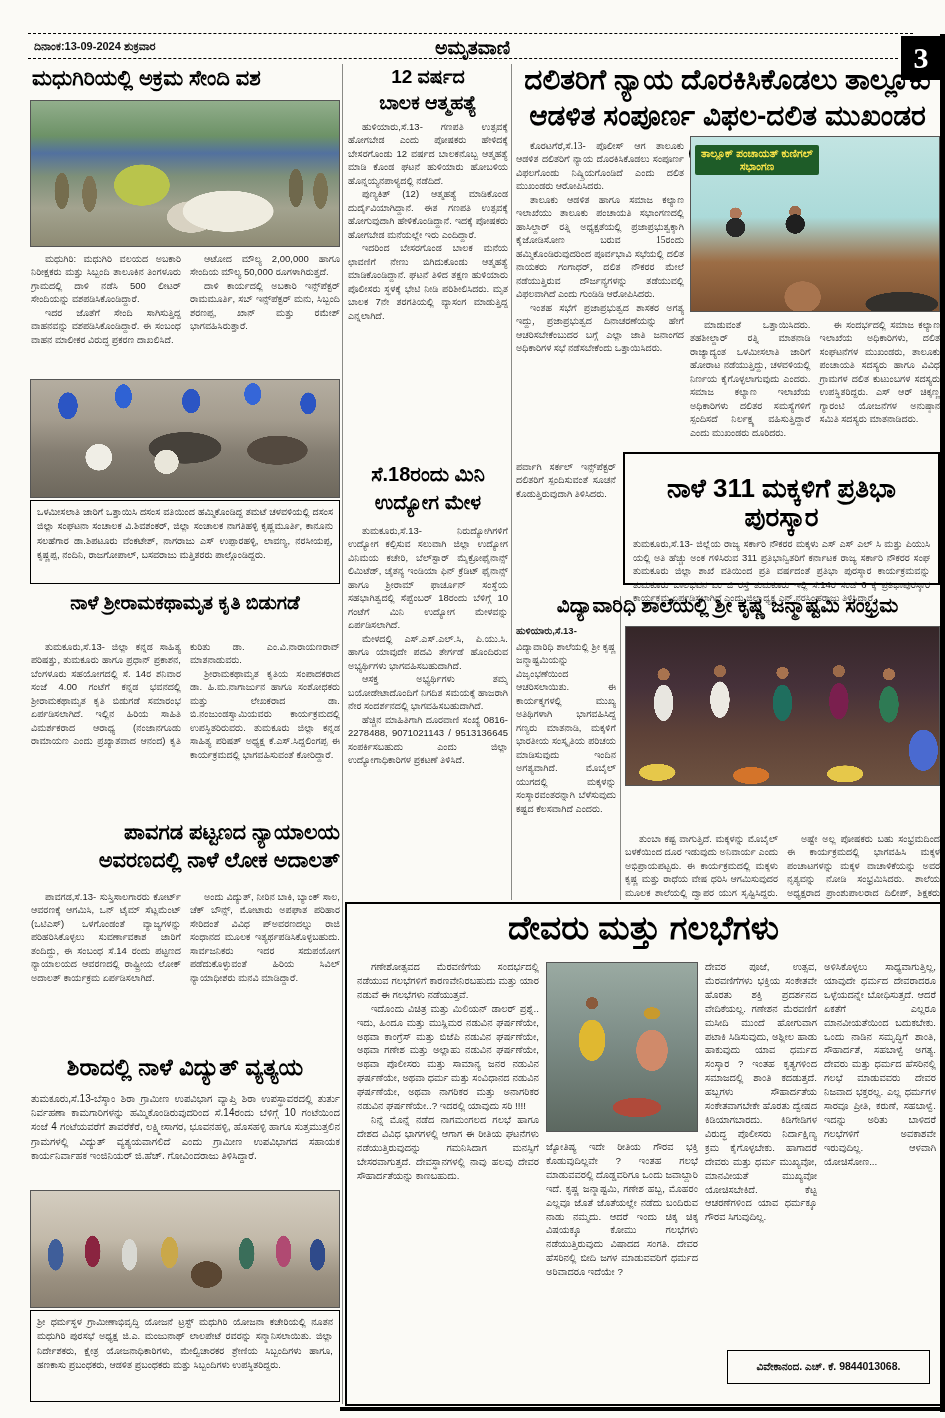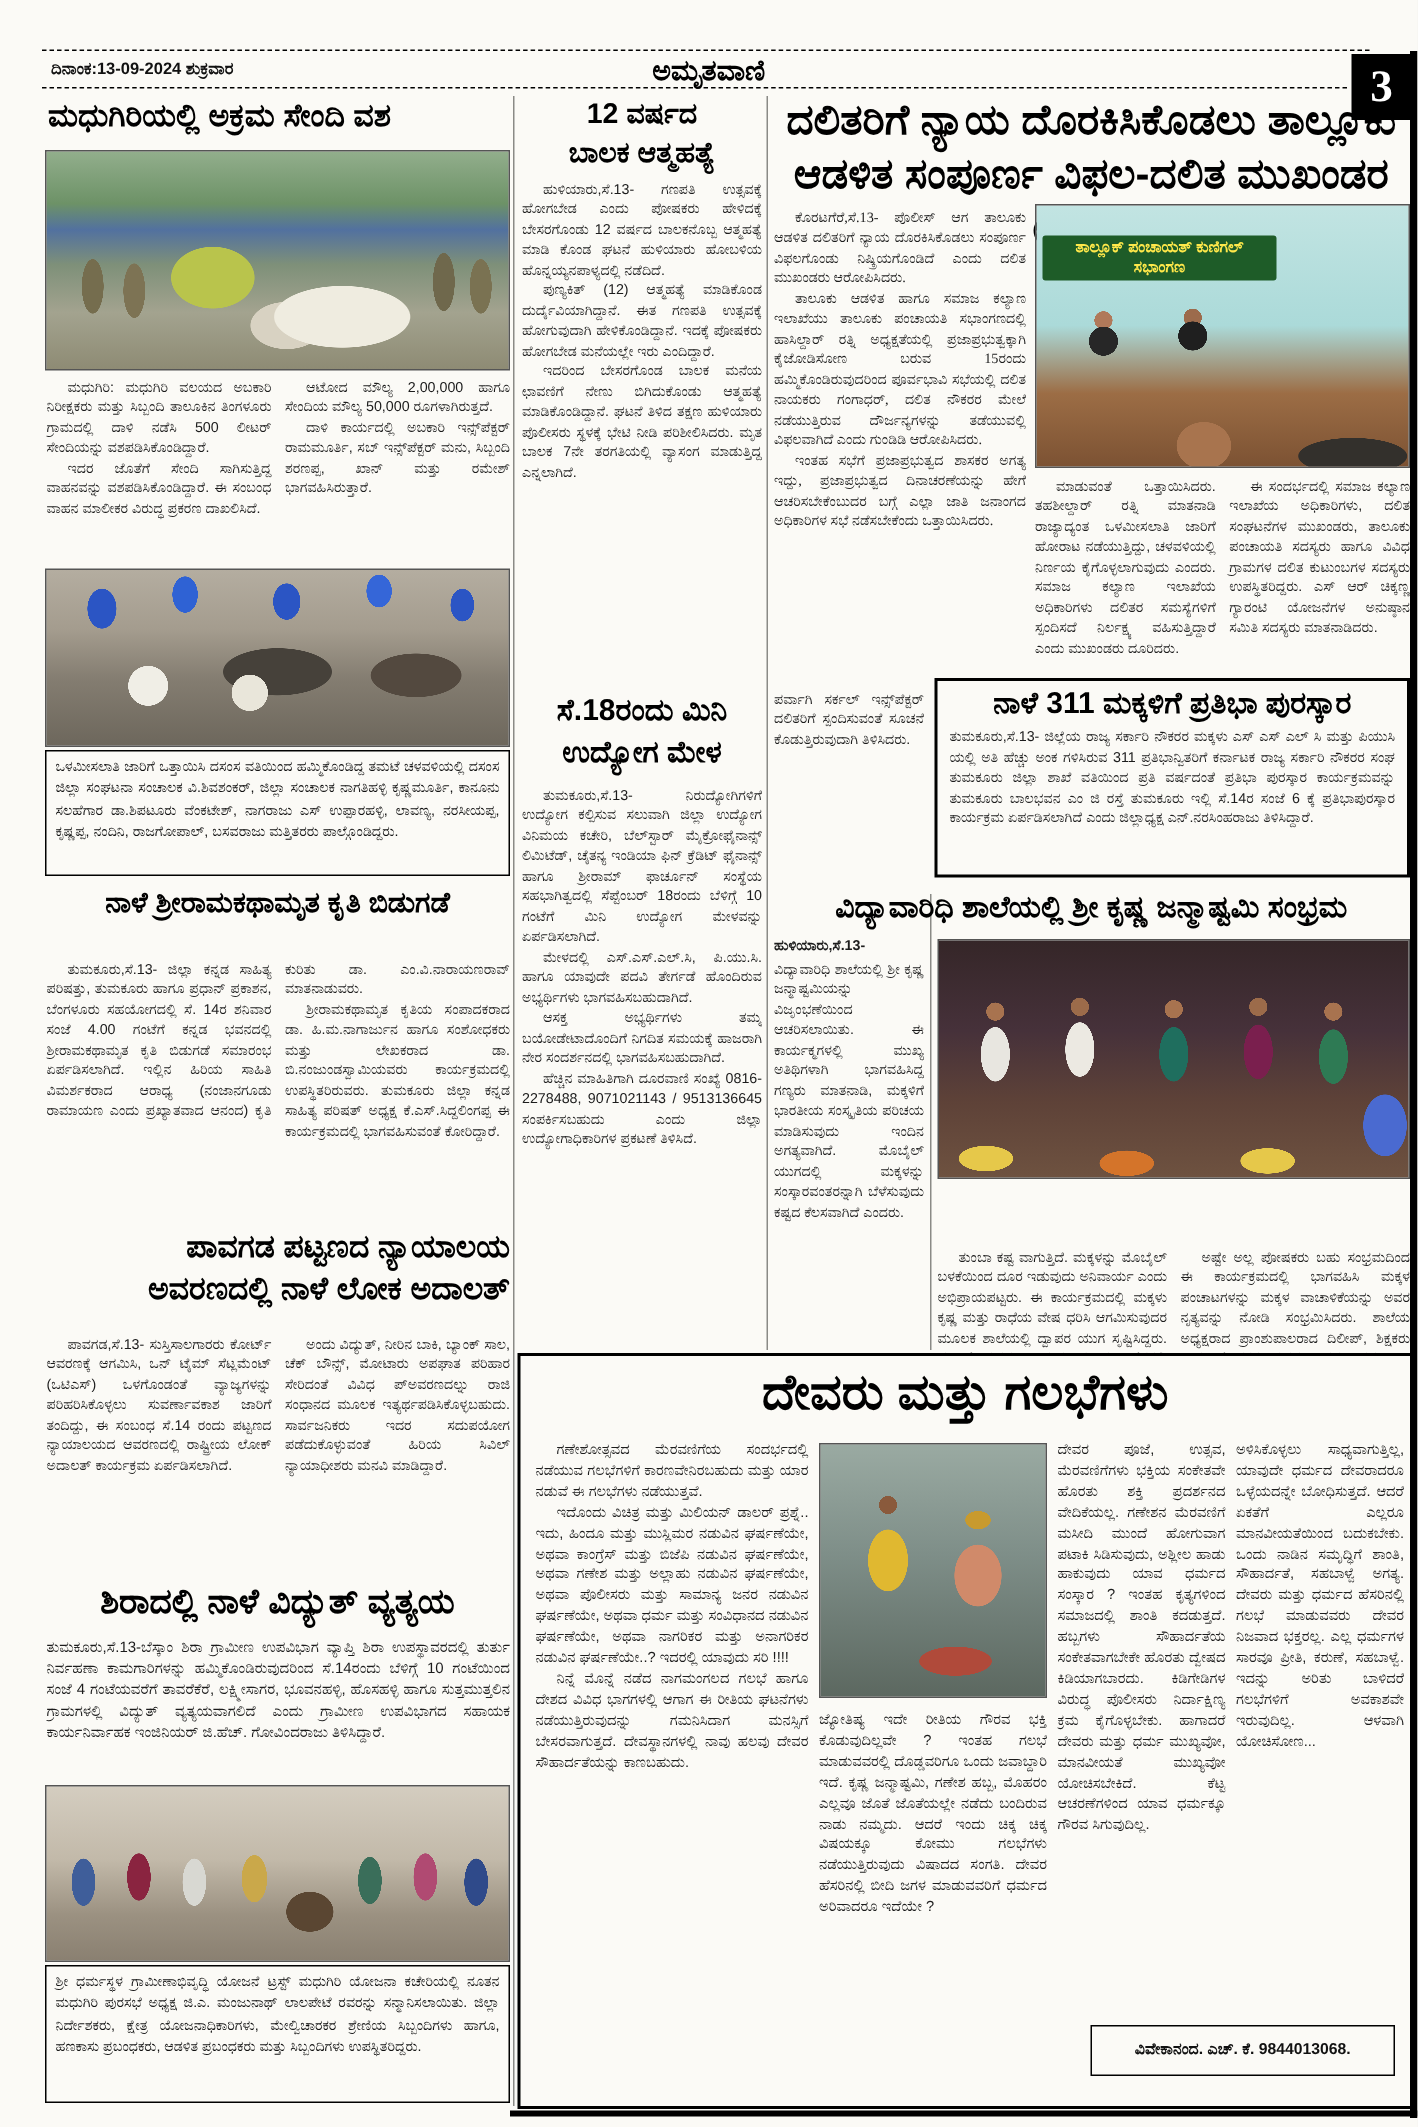--- a/index.html
+++ b/index.html
@@ -140,35 +140,35 @@
 
   <div class="photo" style="left:690px; top:136px; width:250px; height:176px;
        background:
          radial-gradient(ellipse 30px 26px at 45% 92%, #a8744e 0 60%, rgba(0,0,0,0) 61%),
          radial-gradient(ellipse 16px 16px at 18% 52%, #272727 0 60%, rgba(0,0,0,0) 61%),
          radial-gradient(ellipse 16px 16px at 42% 50%, #1f1f1f 0 60%, rgba(0,0,0,0) 61%),
          radial-gradient(ellipse 10px 10px at 18% 44%, #b0795a 0 60%, rgba(0,0,0,0) 61%),
          radial-gradient(ellipse 10px 10px at 42% 43%, #9c6b4c 0 60%, rgba(0,0,0,0) 61%),
          radial-gradient(ellipse 60px 20px at 85% 96%, #33302c 0 60%, rgba(0,0,0,0) 61%),
          linear-gradient(180deg, #c2e4e2 0%, #abdad9 46%, #9c6d45 72%, #7c5233 100%);">
-    <div class="banner" style="left:4px; top:20px; width:156px; font-size:10.5px;">
+    <div class="banner" style="left:4px; top:8px; width:124px; font-size:10.5px;">
       <div>ತಾಲ್ಲೂಕ್ ಪಂಚಾಯತ್ ಕುಣಿಗಲ್</div>
       <div>ಸಭಾಂಗಣ</div>
     </div>
   </div>
 
   <div class="abs body-txt cols2" style="left:690px; top:318px; width:250px; height:136px;">
     <p>ಮಾಡುವಂತೆ ಒತ್ತಾಯಿಸಿದರು. ತಹಶೀಲ್ದಾರ್ ರತ್ನಿ ಮಾತನಾಡಿ ರಾಜ್ಯಾದ್ಯಂತ ಒಳಮೀಸಲಾತಿ ಜಾರಿಗೆ ಹೋರಾಟ ನಡೆಯುತ್ತಿದ್ದು, ಚಳವಳಿಯಲ್ಲಿ ನಿರ್ಣಯ ಕೈಗೊಳ್ಳಲಾಗುವುದು ಎಂದರು. ಸಮಾಜ ಕಲ್ಯಾಣ ಇಲಾಖೆಯ ಅಧಿಕಾರಿಗಳು ದಲಿತರ ಸಮಸ್ಯೆಗಳಿಗೆ ಸ್ಪಂದಿಸದೆ ನಿರ್ಲಕ್ಷ್ಯ ವಹಿಸುತ್ತಿದ್ದಾರೆ ಎಂದು ಮುಖಂಡರು ದೂರಿದರು.</p>
     <p>ಈ ಸಂದರ್ಭದಲ್ಲಿ ಸಮಾಜ ಕಲ್ಯಾಣ ಇಲಾಖೆಯ ಅಧಿಕಾರಿಗಳು, ದಲಿತ ಸಂಘಟನೆಗಳ ಮುಖಂಡರು, ತಾಲೂಕು ಪಂಚಾಯತಿ ಸದಸ್ಯರು ಹಾಗೂ ವಿವಿಧ ಗ್ರಾಮಗಳ ದಲಿತ ಕುಟುಂಬಗಳ ಸದಸ್ಯರು ಉಪಸ್ಥಿತರಿದ್ದರು. ಎಸ್ ಆರ್ ಚಿಕ್ಕಣ್ಣ ಗ್ಯಾರಂಟಿ ಯೋಜನೆಗಳ ಅನುಷ್ಠಾನ ಸಮಿತಿ ಸದಸ್ಯರು ಮಾತನಾಡಿದರು.</p>
   </div>
 
   <div class="abs body-txt" style="left:516px; top:460px; width:100px; height:124px;">ಪರ್ವಾಗಿ ಸರ್ಕಲ್ ಇನ್ಸ್‌ಪೆಕ್ಟರ್ ದಲಿತರಿಗೆ ಸ್ಪಂದಿಸುವಂತೆ ಸೂಚನೆ ಕೊಡುತ್ತಿರುವುದಾಗಿ ತಿಳಿಸಿದರು.</div>
 
   <div class="boxed" style="left:623px; top:452px; width:317px; height:133px; padding:4px 8px;">
-    <div class="hl center" style="font-size:20px; margin-top:0;">ನಾಳೆ 311 ಮಕ್ಕಳಿಗೆ ಪ್ರತಿಭಾ ಪುರಸ್ಕಾರ</div>
+    <div class="hl center" style="font-size:26px; margin-top:16px;">ನಾಳೆ 311 ಮಕ್ಕಳಿಗೆ ಪ್ರತಿಭಾ ಪುರಸ್ಕಾರ</div>
     <div class="body-txt" style="margin-top:5px; height:88px; font-size:9.5px;">ತುಮಕೂರು,ಸೆ.13- ಜಿಲ್ಲೆಯ ರಾಜ್ಯ ಸರ್ಕಾರಿ ನೌಕರರ ಮಕ್ಕಳು ಎಸ್ ಎಸ್ ಎಲ್ ಸಿ ಮತ್ತು ಪಿಯುಸಿ ಯಲ್ಲಿ ಅತಿ ಹೆಚ್ಚು ಅಂಕ ಗಳಿಸಿರುವ 311 ಪ್ರತಿಭಾನ್ವಿತರಿಗೆ ಕರ್ನಾಟಕ ರಾಜ್ಯ ಸರ್ಕಾರಿ ನೌಕರರ ಸಂಘ ತುಮಕೂರು ಜಿಲ್ಲಾ ಶಾಖೆ ವತಿಯಿಂದ ಪ್ರತಿ ವರ್ಷದಂತೆ ಪ್ರತಿಭಾ ಪುರಸ್ಕಾರ ಕಾರ್ಯಕ್ರಮವನ್ನು ತುಮಕೂರು ಬಾಲಭವನ ಎಂ ಜಿ ರಸ್ತೆ ತುಮಕೂರು ಇಲ್ಲಿ ಸೆ.14ರ ಸಂಜೆ 6 ಕ್ಕೆ ಪ್ರತಿಭಾಪುರಸ್ಕಾರ ಕಾರ್ಯಕ್ರಮ ಏರ್ಪಡಿಸಲಾಗಿದೆ ಎಂದು ಜಿಲ್ಲಾಧ್ಯಕ್ಷ ಎನ್.ನರಸಿಂಹರಾಜು ತಿಳಿಸಿದ್ದಾರೆ.</div>
   </div>
 
   <div class="abs hl center" style="left:515px; top:594px; width:425px; font-size:20px;">ವಿದ್ಯಾವಾರಿಧಿ ಶಾಲೆಯಲ್ಲಿ ಶ್ರೀ ಕೃಷ್ಣ ಜನ್ಮಾಷ್ಟಮಿ ಸಂಭ್ರಮ</div>
   <div class="abs body-txt" style="left:516px; top:624px; width:100px; height:14px; font-weight:bold; text-align:left;">ಹುಳಿಯಾರು,ಸೆ.13- ಹುಳಿಯಾರಿನ</div>
   <div class="abs body-txt" style="left:516px; top:640px; width:100px; height:258px;">ವಿದ್ಯಾವಾರಿಧಿ ಶಾಲೆಯಲ್ಲಿ ಶ್ರೀ ಕೃಷ್ಣ ಜನ್ಮಾಷ್ಟಮಿಯನ್ನು ವಿಜೃಂಭಣೆಯಿಂದ ಆಚರಿಸಲಾಯಿತು. ಈ ಕಾರ್ಯಕ್ಮಗಳಲ್ಲಿ ಮುಖ್ಯ ಅತಿಥಿಗಳಾಗಿ ಭಾಗವಹಿಸಿದ್ದ ಗಣ್ಯರು ಮಾತನಾಡಿ, ಮಕ್ಕಳಿಗೆ ಭಾರತೀಯ ಸಂಸ್ಕೃತಿಯ ಪರಿಚಯ ಮಾಡಿಸುವುದು ಇಂದಿನ ಅಗತ್ಯವಾಗಿದೆ. ಮೊಬೈಲ್ ಯುಗದಲ್ಲಿ ಮಕ್ಕಳನ್ನು ಸಂಸ್ಕಾರವಂತರನ್ನಾಗಿ ಬೆಳೆಸುವುದು ಕಷ್ಟದ ಕೆಲಸವಾಗಿದೆ ಎಂದರು.</div>
 
   <div class="photo" style="left:625px; top:626px; width:315px; height:160px;
        background:
          radial-gradient(ellipse 16px 30px at 12% 48%, #e8e6e0 0 60%, rgba(0,0,0,0) 61%),

